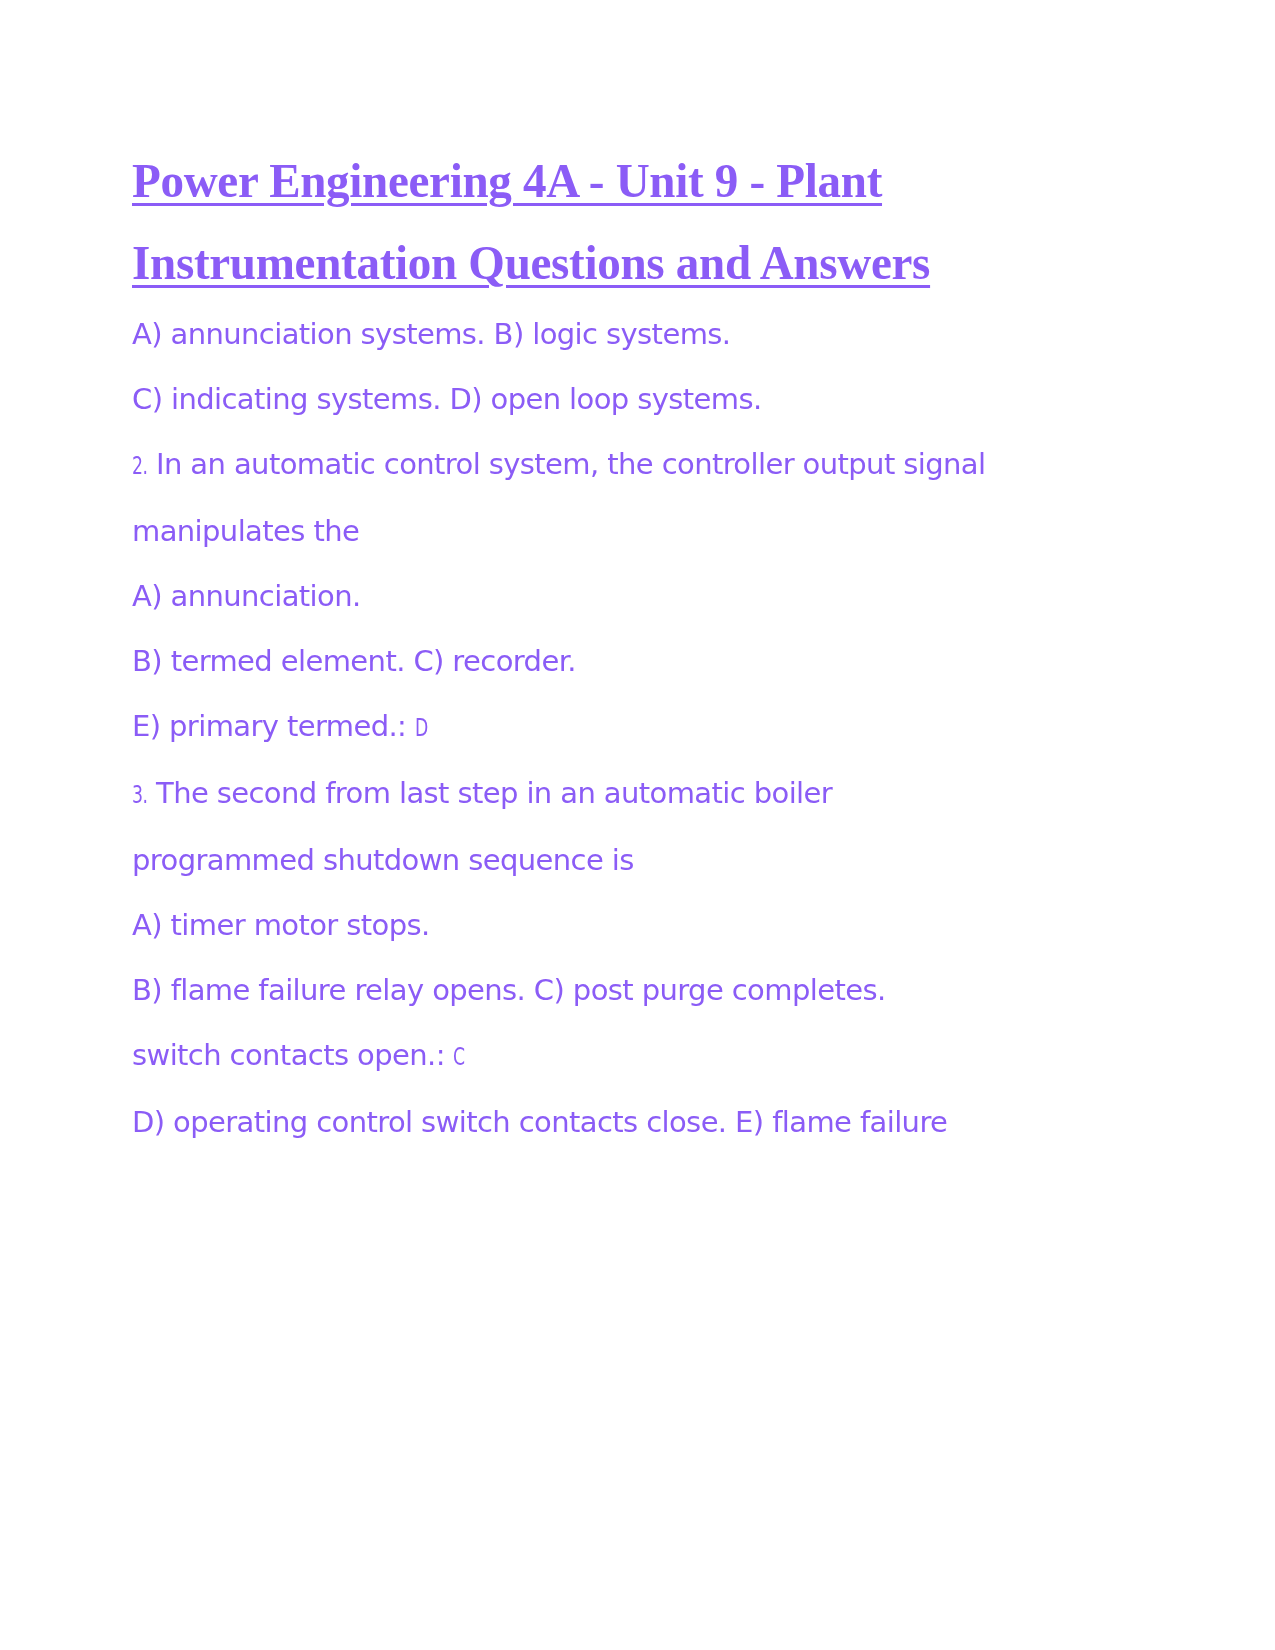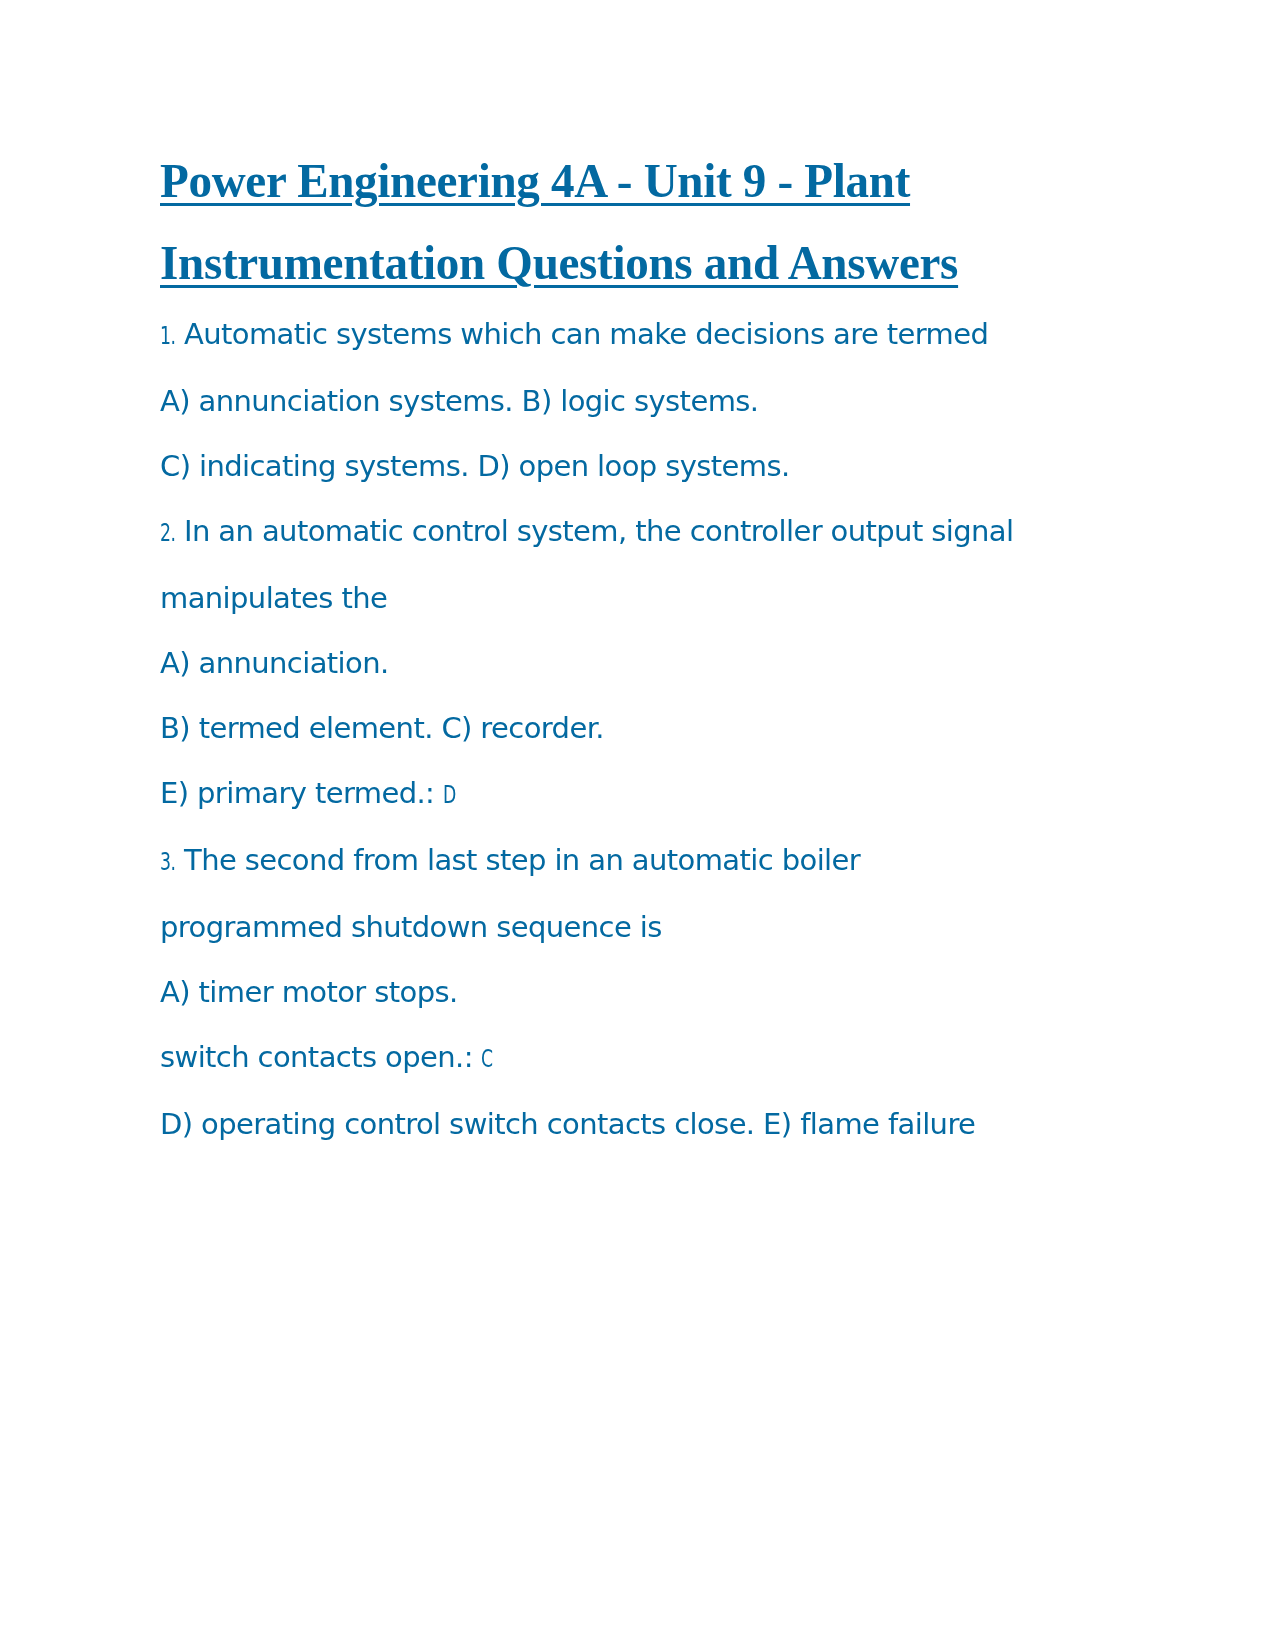--- a/index.html
+++ b/index.html
@@ -1,17 +1,17 @@
 <!DOCTYPE html>
 <html><head>
 <meta charset="utf-8">
 <style>
   html, body { margin: 0; padding: 0; background: #ffffff; }
   body { width: 1275px; height: 1650px; position: relative; overflow: hidden; }
-  .page { position: absolute; left: 160px; top: 140px; width: 1000px; color: #0369a1; }
+  .page { position: absolute; left: 132px; top: 140px; width: 1000px; color: #8b5cf6; }
   .title {
     font-family: "Liberation Serif", serif; font-weight: bold; font-size: 48px;
     text-decoration: underline; text-decoration-thickness: 3px; text-underline-offset: 6px;
     line-height: 82px; margin: 0; letter-spacing: -0.3px; transform: scaleX(0.98); transform-origin: left;
   }
   .line {
     font-family: "DejaVu Sans", sans-serif; font-size: 29px; line-height: 65px;
     letter-spacing: -0.6px; white-space: nowrap;
   }
   .lines { margin-top: -2px; }
@@ -22,29 +22,29 @@
 <body>
 
 <div class="page">
   <h1 class="title">
     <span>Power Engineering 4A - Unit 9 - Plant</span><br>
     <span>Instrumentation Questions and Answers</span>
   </h1>
 
   <div class="lines">
 
-    <div class="line"><span class="num">1.</span> <span>Automatic systems which can make decisions are termed</span></div>
     <div class="line">A) annunciation systems. B) logic systems.</div>
     <div class="line">C) indicating systems. D) open loop systems.</div>
 
     <div class="line"><span class="num">2.</span> <span>In an automatic control system, the controller output signal</span></div>
     <div class="line">manipulates the</div>
     <div class="line">A) annunciation.</div>
     <div class="line">B) termed element. C) recorder.</div>
     <div class="line"><span>E) primary termed.:</span> <span class="ans">D</span></div>
 
     <div class="line"><span class="num">3.</span> <span>The second from last step in an automatic boiler</span></div>
     <div class="line">programmed shutdown sequence is</div>
     <div class="line">A) timer motor stops.</div>
+    <div class="line">B) flame failure relay opens. C) post purge completes.</div>
     <div class="line"><span>switch contacts open.:</span> <span class="ans">C</span></div>
     <div class="line">D) operating control switch contacts close. E) flame failure</div>
   </div>
 </div>
 
 </body></html>

